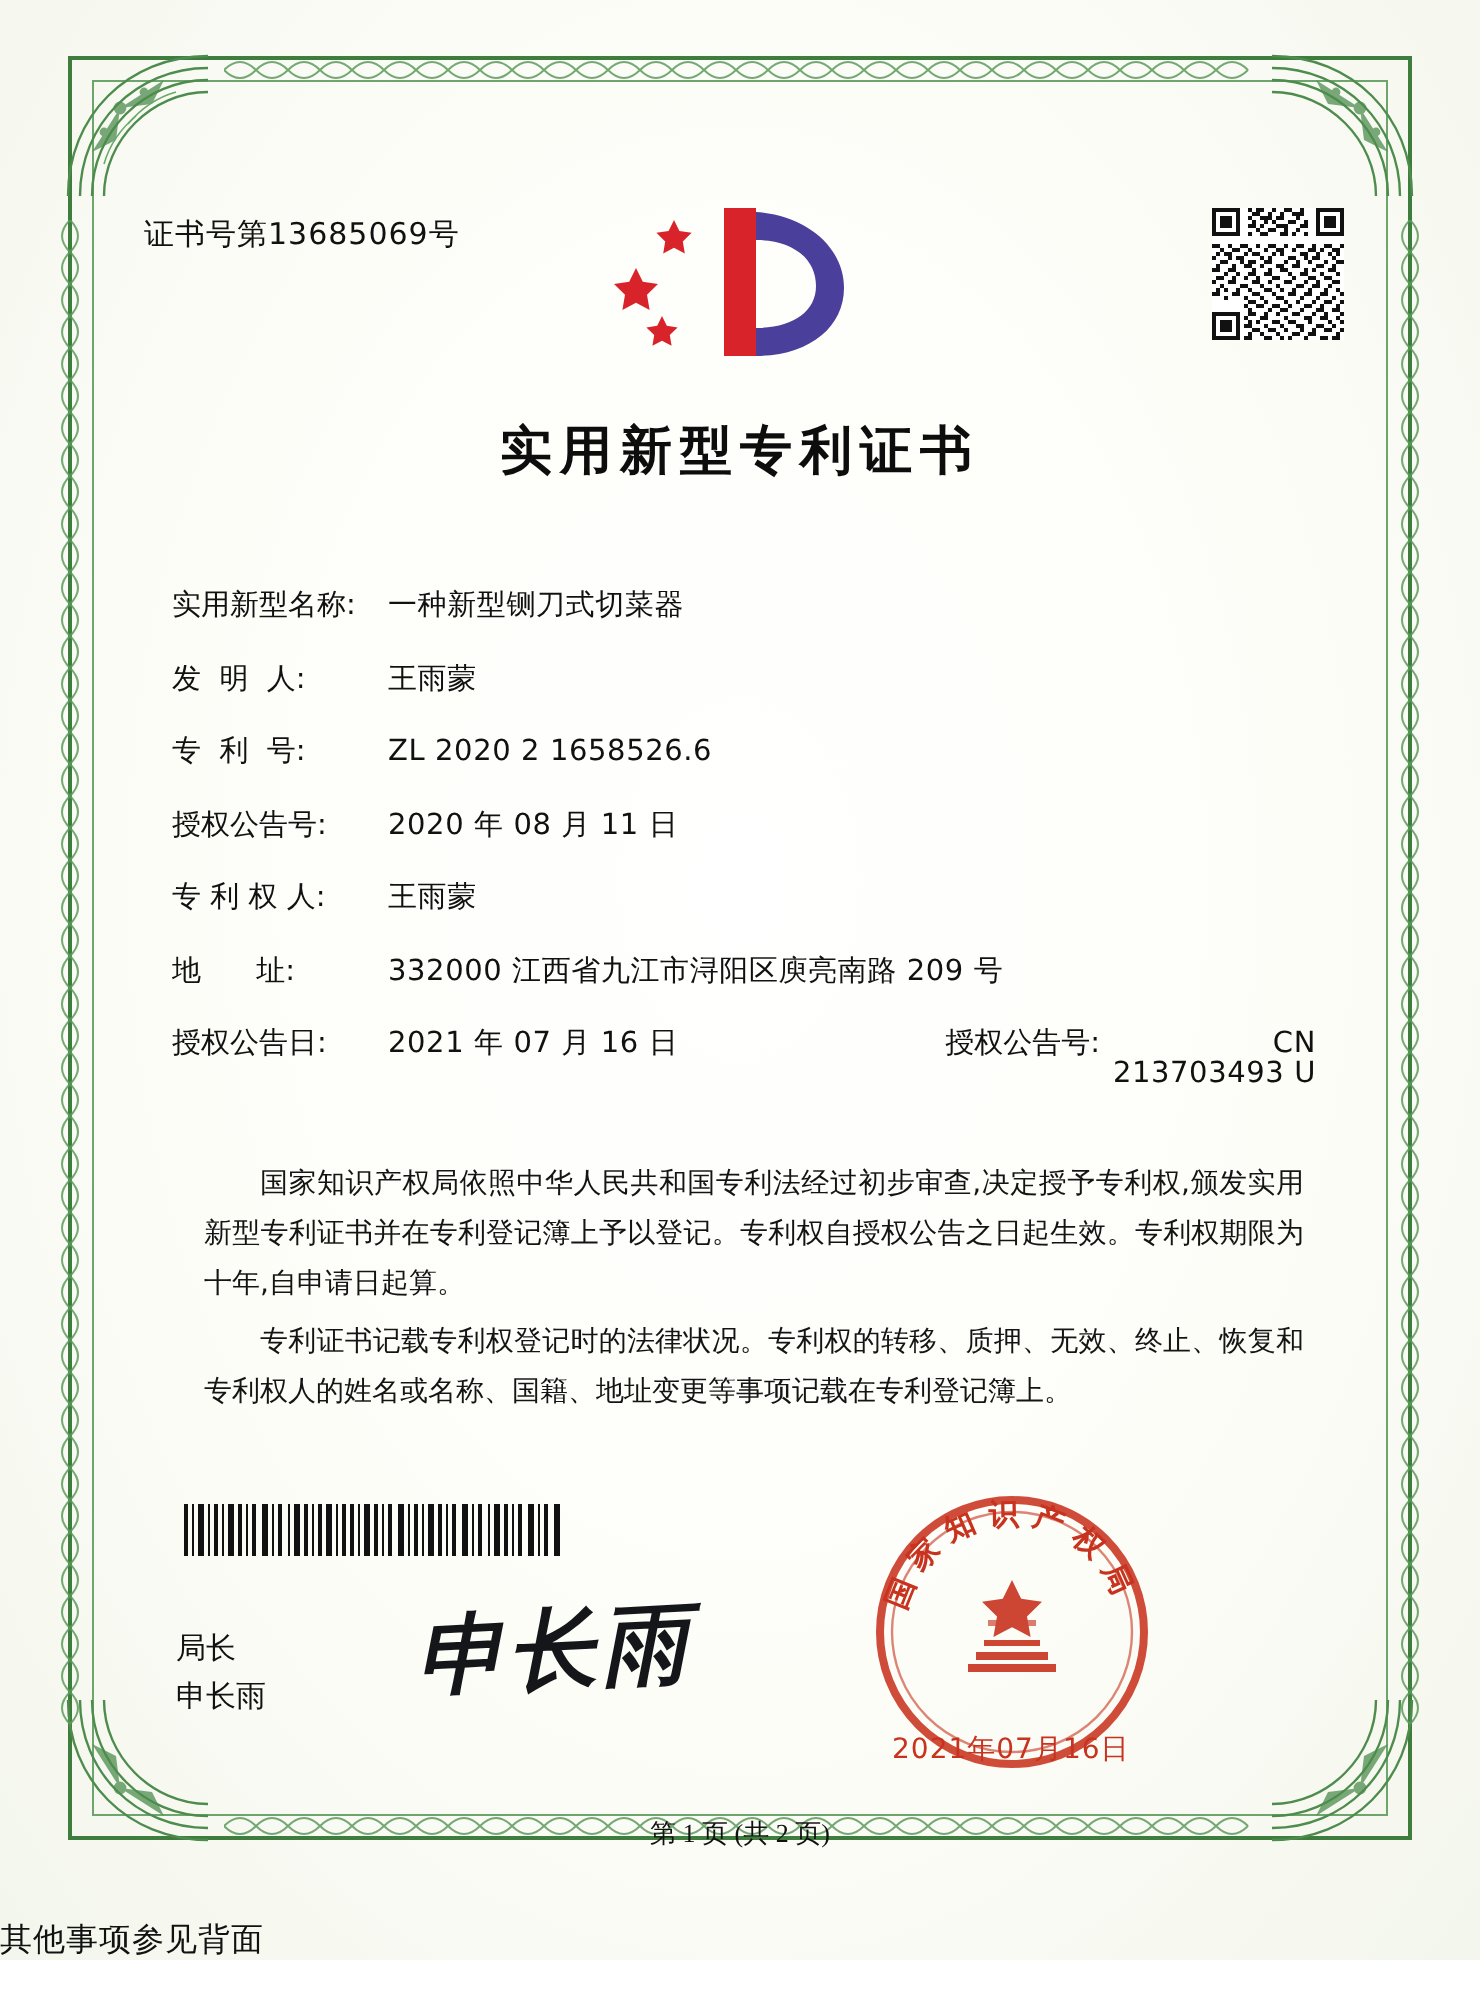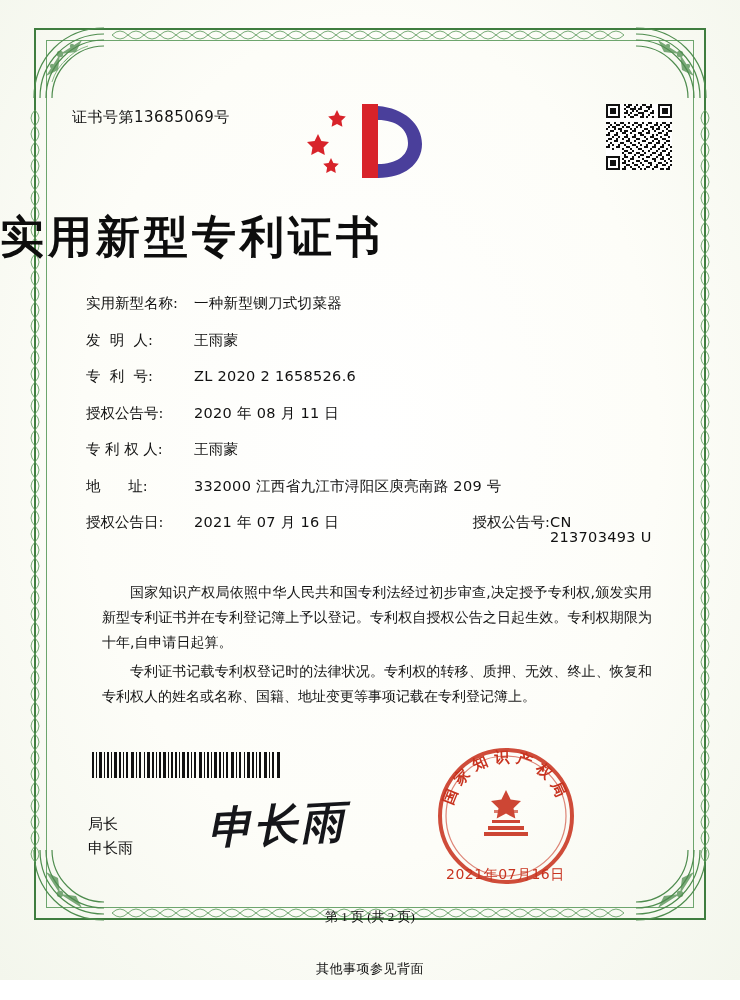--- a/index.html
+++ b/index.html
@@ -50,43 +50,44 @@
   .logo{
     position:absolute;left:300px;top:96px;width:126px;height:86px;
   }
   .qr{
     position:absolute;right:68px;top:104px;width:66px;height:66px;
   }
   .qr svg{display:block;}
 
   .title{
     position:absolute;left:0;right:0;top:208px;
+    text-align:center;
     font-family:"DejaVu Sans","Liberation Sans",sans-serif;
-    font-size:44px;font-weight:bold;letter-spacing:4px;
+    font-size:26px;font-weight:bold;letter-spacing:4px;
     color:#0d0d0d;
   }
 
   
   .fields{
     position:absolute;left:86px;top:296px;width:572px;
     font-size:14.5px;line-height:1;color:#111;
   }
   .row{
     display:flex;align-items:baseline;
     margin-bottom:22px;
   }
   .lab{
     width:108px;flex:none;
     letter-spacing:0px;
     white-space:pre;
   }
   .val{flex:1;letter-spacing:.3px;}
   .row.dual .val{flex:none;width:232px;}
   .row.dual .lab2{width:124px;flex:none;letter-spacing:0;white-space:pre;text-align:right;}
-  .row.dual .val2{flex:1;letter-spacing:.3px;}
+  .row.dual .val2{flex:1;letter-spacing:.3px;text-align:right;}
 
   
   .paras{
     position:absolute;left:86px;top:580px;width:566px;
     font-size:14px;line-height:25px;color:#141414;
     text-align:justify;
   }
   .paras p{margin:0 0 4px 16px;text-indent:2em;}
 
   
@@ -115,22 +116,22 @@
     font-style:italic;font-weight:bold;
     letter-spacing:2px;
     transform:rotate(-3deg);
   }
 
   .page-no{
     position:absolute;left:0;right:0;top:908px;text-align:center;
     font-size:13px;color:#111;font-family:Liberation Serif, serif;
   }
   .footnote{
-    position:absolute;left:0;right:0;top:960px;text-align:center;
-    font-size:13px;color:#111;letter-spacing:.5px;
+    position:absolute;left:0;right:0;top:960px;text-align:left;
+    font-size:16px;color:#111;letter-spacing:.5px;
   }
 </style>
 </head>
 <body>
 
 <div class="page">
 
   <div class="border-outer"></div>
   <div class="border-inner"></div>
 

